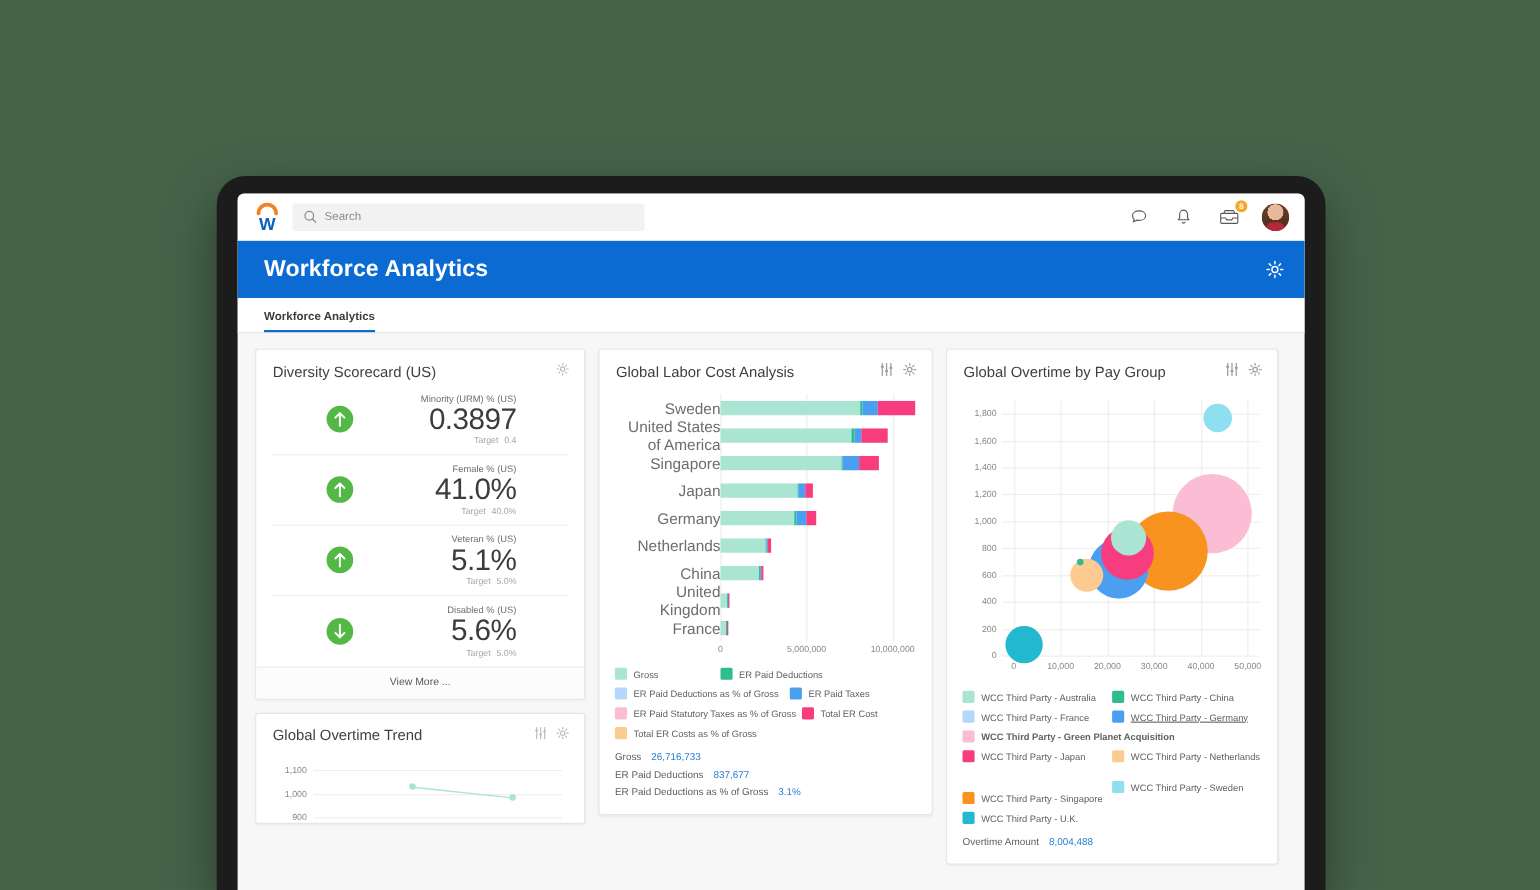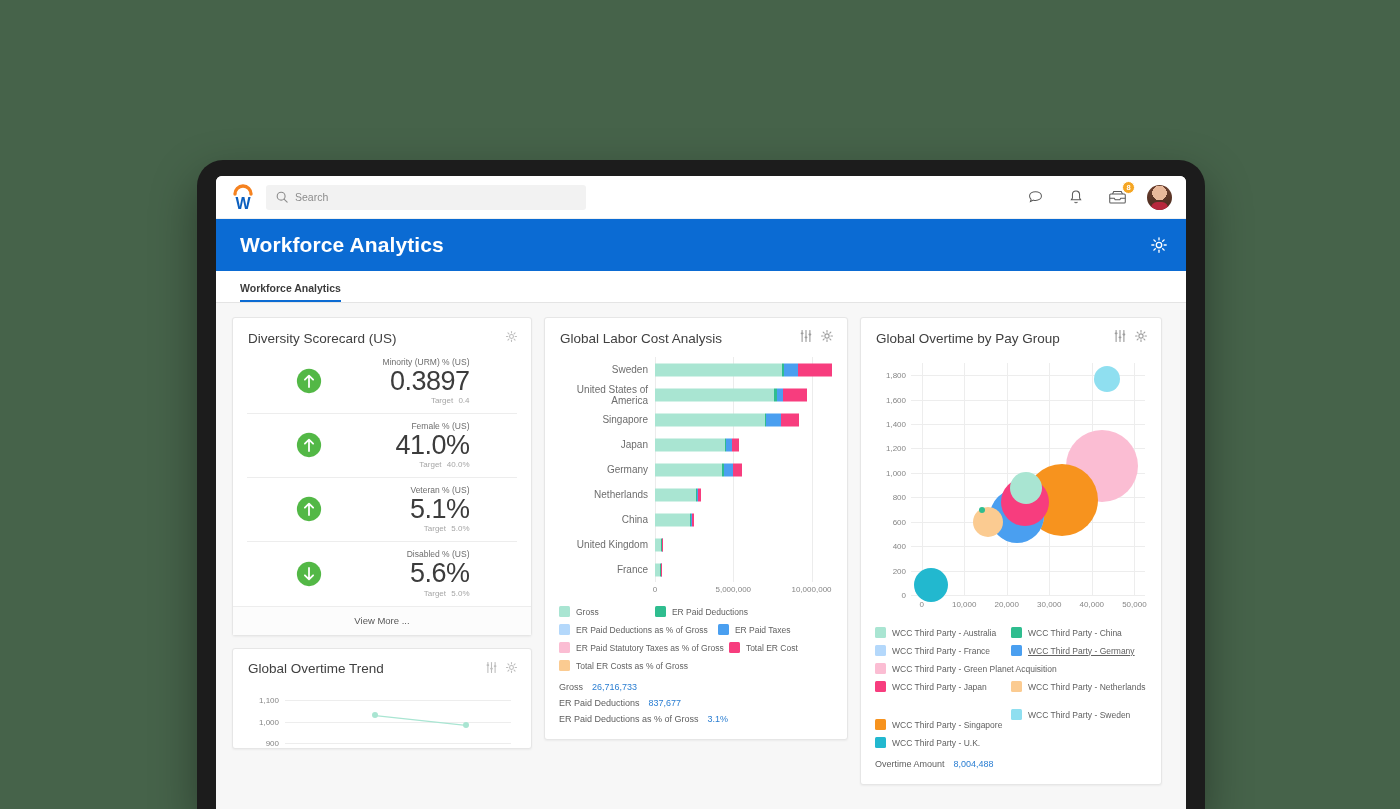--- a/index.html
+++ b/index.html
@@ -129,21 +129,21 @@
   .kpi-target b { font-weight: normal; margin-left: 3px; }
   .view-more {
     border-top: 1px solid #ededed;
     text-align: center; font-size: 9.5px; color: #585858;
     padding: 8px 0 9px 0; background: #fcfcfc;
   }
 
   
   .bar-wrap { padding: 2px 12px 0 12px; }
   .bar-row { display: flex; align-items: center; height: 25px; }
-  .bar-cat { width: 98px; text-align: right; font-size: 10px; color: #6d6d6d; padding-right: 7px; }
+  .bar-cat { width: 98px; text-align: right; font-size: 14px; color: #6d6d6d; }
   .bar-track { flex: 1; height: 100%; position: relative; }
   .bar-stack { position: absolute; top: 50%; transform: translateY(-50%); height: 13px; display: flex; }
   .bar-seg { height: 100%; }
   .gridline { position: absolute; top: 0; bottom: 0; width: 1px; background: #ececec; }
   .bar-axis { display: flex; margin-left: 98px; position: relative; height: 16px; }
   .tick { position: absolute; font-size: 8px; color: #868686; transform: translateX(-50%); top: 3px; white-space: nowrap; }
 
   .legend { padding: 8px 14px 2px 14px; display: flex; flex-wrap: wrap; row-gap: 7px; }
   .lg { display: flex; align-items: center; gap: 6px; font-size: 8.5px; color: #616161; }
   .sw { width: 11px; height: 11px; border-radius: 1.5px; flex: none; }
@@ -672,21 +672,21 @@
                   <span>WCC Third Party - China</span>
                 </div>
                 <div class="lg" style="width: 50%;">
                   <span class="sw" style="background:#b4d8fb"></span>
                   <span>WCC Third Party - France</span>
                 </div>
                 <div class="lg" style="width: 50%; text-decoration: underline;">
                   <span class="sw" style="background:#4a9ff0"></span>
                   <span>WCC Third Party - Germany</span>
                 </div>
-                <div class="lg" style="width: 100%;">
+                <div class="lg" style="width: 100%; font-weight: bold;">
                   <span class="sw" style="background:#fbbdd3"></span>
                   <span>WCC Third Party - Green Planet Acquisition</span>
                 </div>
                 <div class="lg" style="width: 50%;">
                   <span class="sw" style="background:#f73d7e"></span>
                   <span>WCC Third Party - Japan</span>
                 </div>
                 <div class="lg" style="width: 50%;">
                   <span class="sw" style="background:#fbcb91"></span>
                   <span>WCC Third Party - Netherlands</span>

